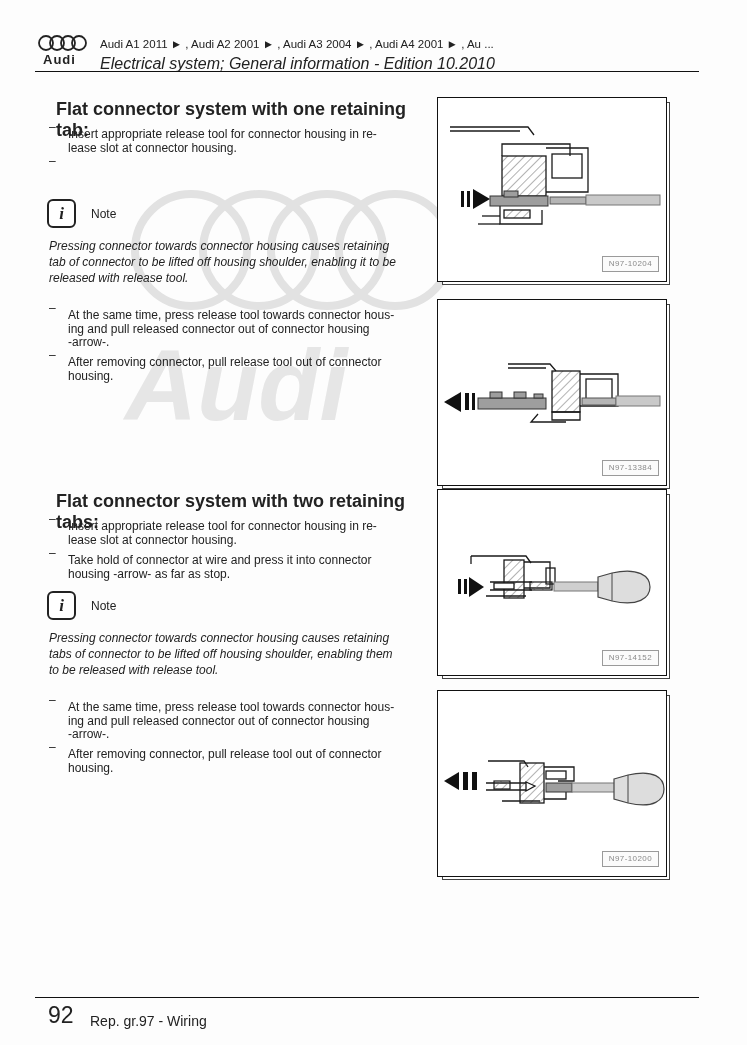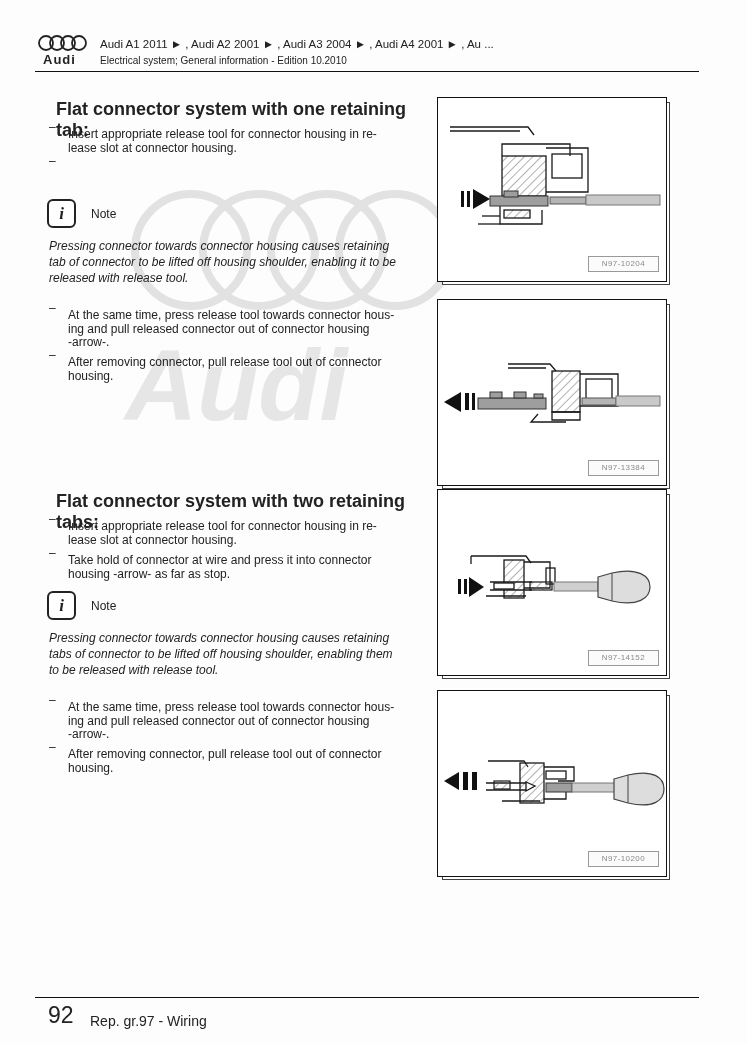--- a/index.html
+++ b/index.html
@@ -10,21 +10,21 @@
   }
   
   .watermark { position:absolute; left:103px; top:148px; z-index:0; }
   
   .hdr-logo { position:absolute; left:37px; top:33px; z-index:1; }
   .hdr-brand {
     position:absolute; left:43px; top:52px; z-index:1;
     font-size:13px; font-weight:bold; letter-spacing:1px;
   }
   .hdr-line1 { position:absolute; left:100px; top:38px; font-size:11.5px; z-index:1; }
-  .hdr-line2 { position:absolute; left:100px; top:55px; font-size:10px; z-index:1; }
+  .hdr-line2 { position:absolute; left:100px; top:55px; font-size:16px; z-index:1;font-style:italic; }
   .hdr-rule  { position:absolute; left:35px; top:71px; width:664px; height:0;
                border-top:1.6px solid #111; z-index:1; }
   
   .heading { position:absolute; left:56px; width:384px; font-size:18px;
              font-weight:bold; z-index:1; }
   .step { position:absolute; left:49px; width:386px; display:flex; font-size:12px;
           line-height:13.5px; z-index:1; }
   .step .dash { width:19px; flex:none; }
   .step .step-text { white-space:pre-line;margin-top:7px; }
   .note-row { position:absolute; left:47px; display:flex; align-items:center;
@@ -35,21 +35,21 @@
                font-weight:bold; font-size:17px; background:#fff; }
   .note-word { font-size:12px; }
   .note-text { position:absolute; left:49px; width:386px; font-size:12px;
                line-height:16px; font-style:italic; white-space:pre-line; z-index:1; }
   
   .figure { position:absolute; left:437px; width:228px; background:#fff;
             border:1.6px solid #111; z-index:2;
             box-shadow:4px 4px 0 -2px #fff, 4px 4px 0 -1px #444; }
   .figure svg { display:block; }
   .fig-label { position:absolute; right:7px; bottom:9px; border:1px solid #9a9a9a;
-               color:#8a8a8a; font-size:8px; line-height:10px; padding:2px 13px;
+               color:#8a8a8a; font-size:8px; line-height:10px; padding:2px 6px;
                background:#fbfbfb; letter-spacing:0.4px; }
   
   .ftr-rule { position:absolute; left:35px; top:997px; width:664px; height:0;
               border-top:1.6px solid #111; z-index:1; }
   .ftr-page { position:absolute; left:48px; top:1002px; font-size:23px; z-index:1; }
   .ftr-ref  { position:absolute; left:90px; top:1013px; font-size:14px; z-index:1; }
 </style>
 </head>
 <body>
 

